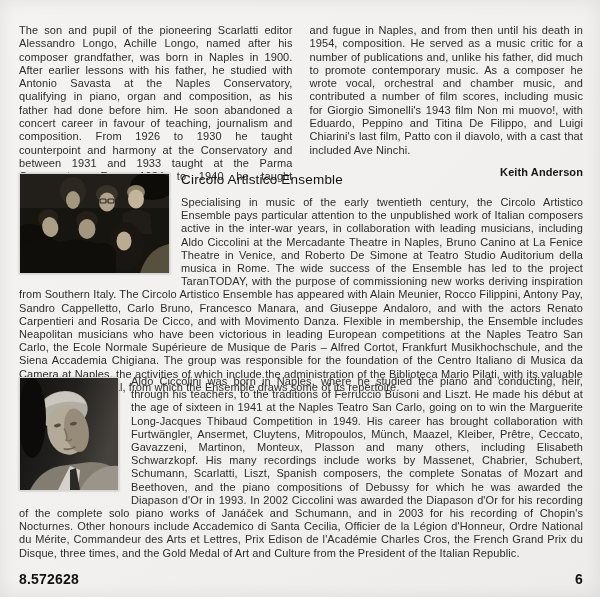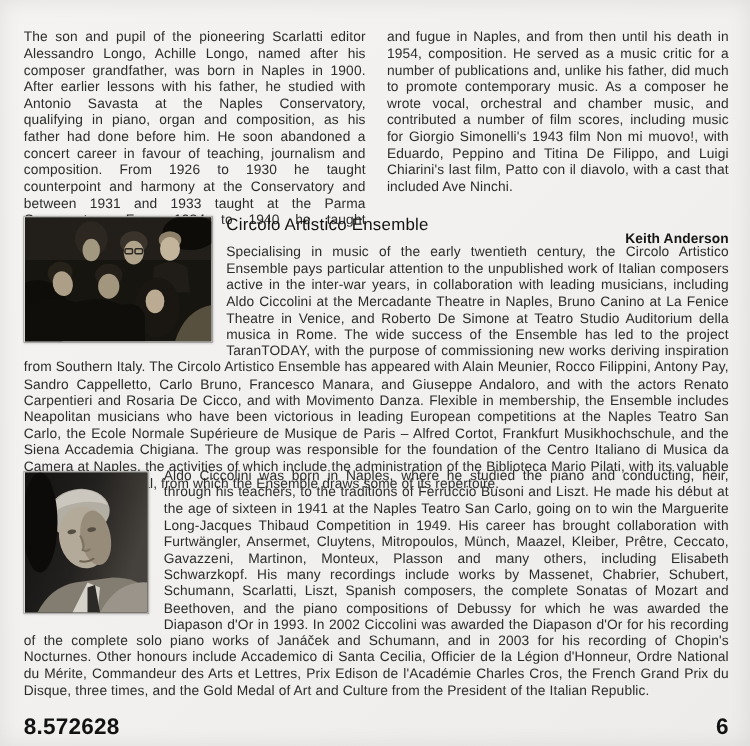--- a/index.html
+++ b/index.html
@@ -13,21 +13,21 @@
   .page{
     position:relative;width:600px;height:597px;
     background:linear-gradient(135deg,#f4f3f1 0%,#f1f0ee 55%,#edecea 100%);
     box-shadow:inset 0 0 18px rgba(0,0,0,0.08);
   }
   .intro{
     position:absolute;top:24px;left:19px;right:17px;
     display:flex;gap:17px;
   }
   .col{flex:1;font-size:11px;line-height:13.3px;text-align:justify;letter-spacing:0.1px;}
-  .byline{text-align:right;font-weight:bold;margin-top:28px;color:#161616;}
+  .byline{text-align:right;font-weight:bold;margin-top:9px;color:#161616;}
   .section{position:absolute;left:19px;right:17px;}
   .s1{top:171px;}
   .s2{top:375px;}
   .photo{
     float:left;
     border:1px solid #d8d6d2;
     box-shadow:0 0 2px rgba(0,0,0,0.25);
     background:#111;
   }
   .photo.ensemble{width:149px;height:99px;margin:2px 11px 8px 0;}
@@ -38,21 +38,21 @@
     font-weight:normal;color:#111;letter-spacing:0.2px;
   }
   .body-text{
     font-size:11px;line-height:13.2px;text-align:justify;
     letter-spacing:0.1px;margin:0;
   }
   .it{}
   .footer{
     position:absolute;left:19px;right:17px;top:571px;
     display:flex;justify-content:space-between;
-    font-size:18px;font-weight:bold;color:#121212;letter-spacing:0.2px;
+    font-size:14px;font-weight:bold;color:#121212;letter-spacing:0.2px;
   }
 </style>
 </head>
 <body>
 
 <div class="page">
 
   <div class="intro">
     <div class="col">The son and pupil of the pioneering Scarlatti editor Alessandro Longo, Achille Longo, named after his composer grandfather, was born in Naples in 1900. After earlier lessons with his father, he studied with Antonio Savasta at the Naples Conservatory, qualifying in piano, organ and composition, as his father had done before him. He soon abandoned a concert career in favour of teaching, journalism and composition. From 1926 to 1930 he taught counterpoint and harmony at the Conservatory and between 1931 and 1933 taught at the Parma Conservatory. From 1934 to 1940 he taught counterpoint</div>
     <div class="col">

